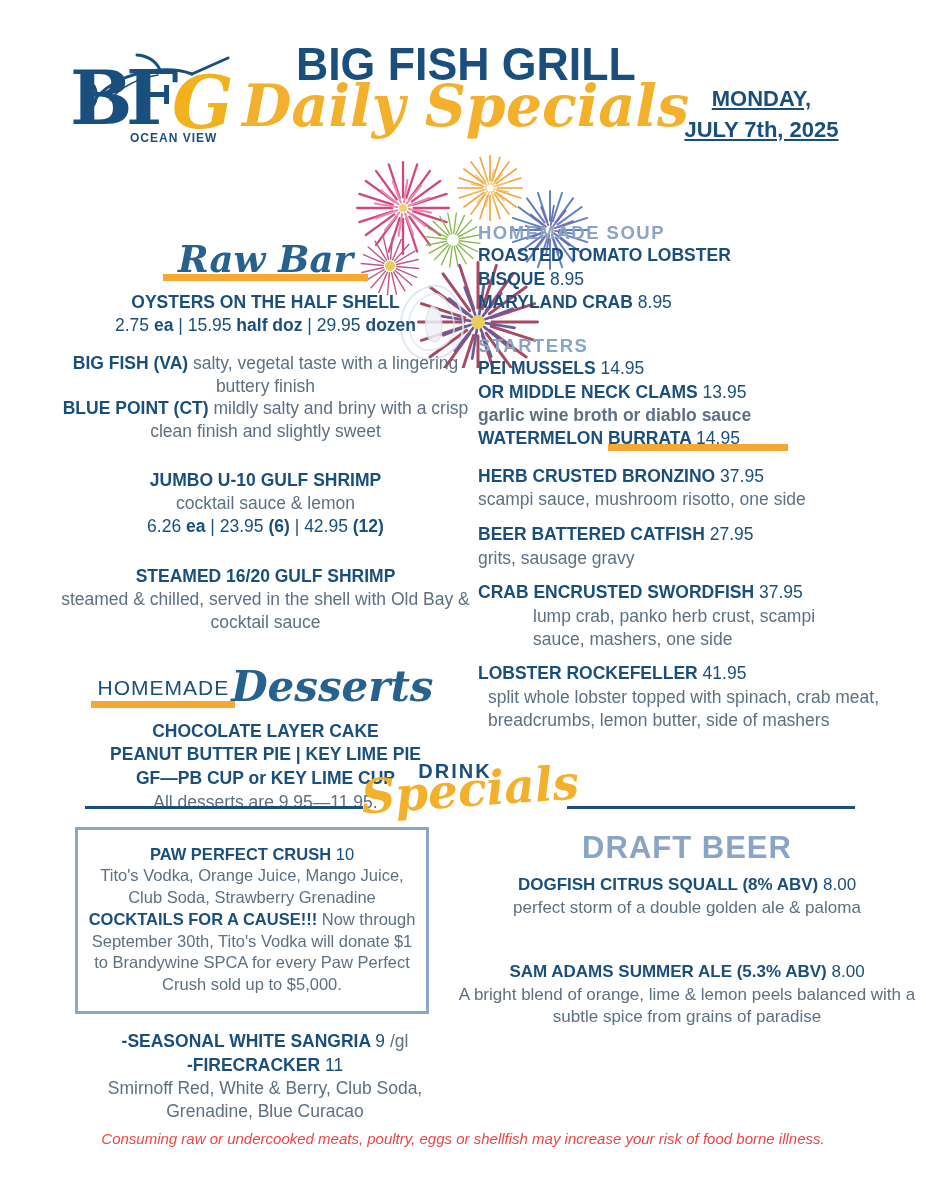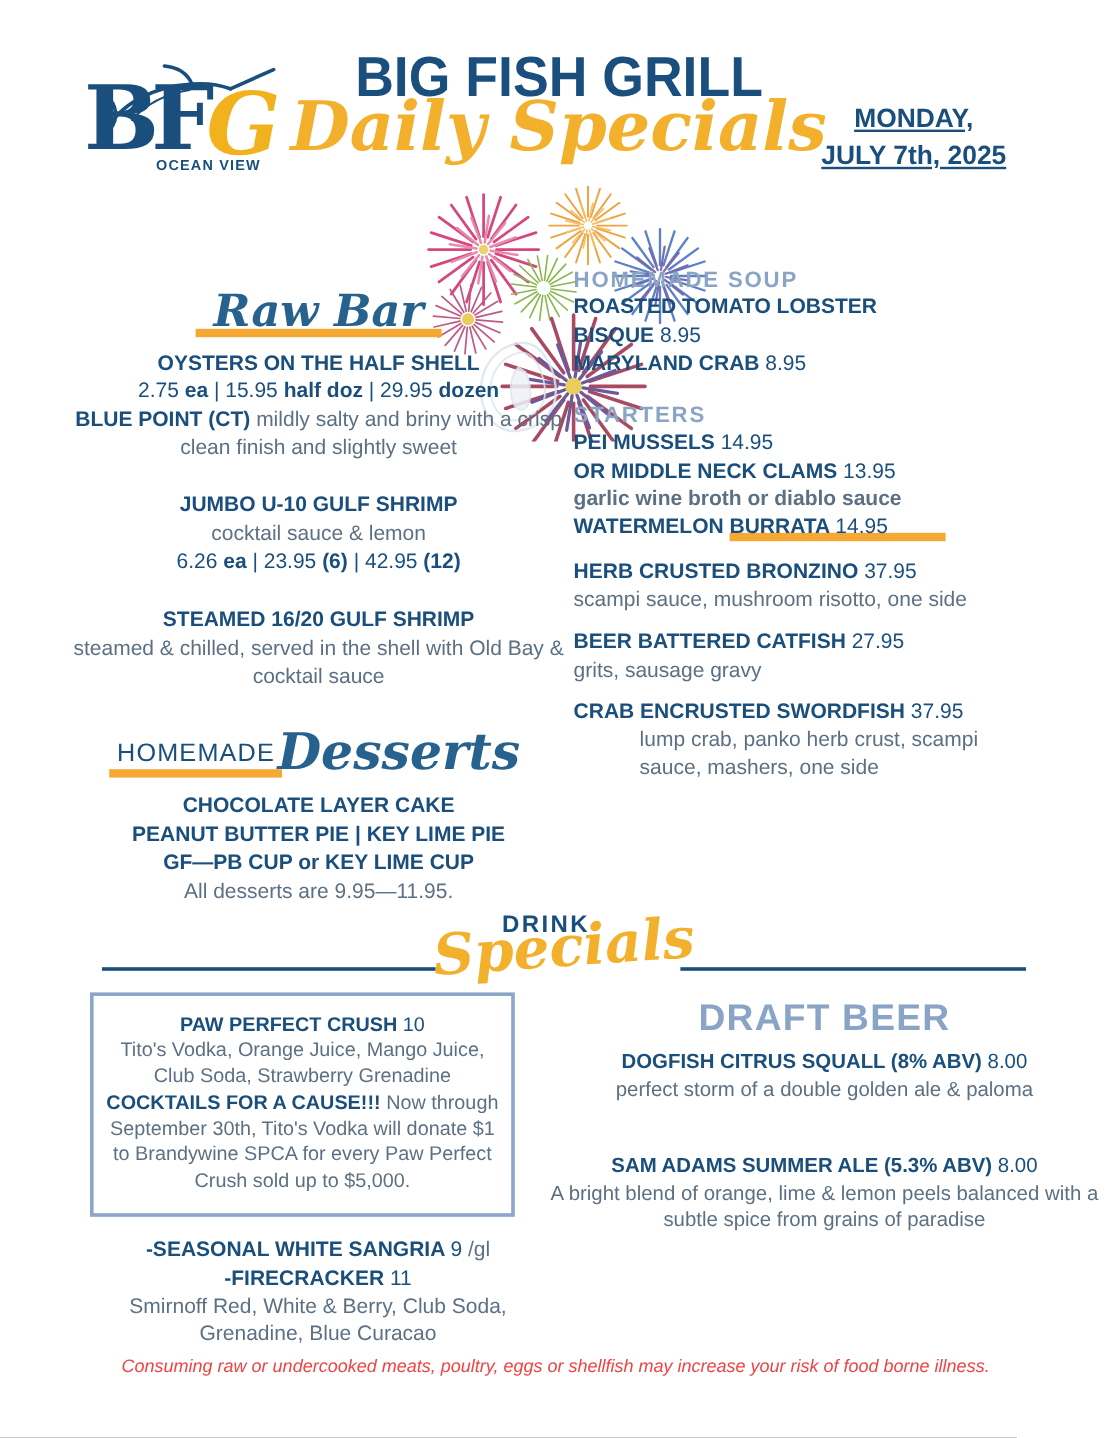--- a/index.html
+++ b/index.html
@@ -173,20 +173,24 @@
       <span class="price">2.75</span>
       <span class="b">ea</span>
       <span class="price">|</span>
       <span class="price">15.95</span>
       <span class="b">half doz</span>
       <span class="price">|</span>
       <span class="price">29.95</span>
       <span class="b">dozen</span>
     </div>
 
+    <div class="desc mt14">
+      <span class="b navy">BIG FISH (VA)</span>
+      <span>salty, vegetal taste with a lingering buttery finish</span>
+    </div>
     <div class="desc">
       <span class="b navy">BLUE POINT (CT)</span>
       <span>mildly salty and briny with a crisp clean finish and slightly sweet</span>
     </div>
 
     <div class="item-line mt26">JUMBO U-10 GULF SHRIMP</div>
     <div class="desc">cocktail sauce &amp; lemon</div>
     <div class="item-line">
       <span class="price">6.26</span>
       <span class="b">ea</span>
@@ -254,20 +258,25 @@
     <div class="mt12">
       <div class="item-line"><span class="b">BEER BATTERED CATFISH</span>
         <span class="price">27.95</span></div>
       <div class="desc">grits, sausage gravy</div>
     </div>
     <div class="mt12">
       <div class="item-line"><span class="b">CRAB ENCRUSTED SWORDFISH</span>
         <span class="price">37.95</span></div>
       <div class="desc" style="max-width:330px;margin:0 auto;">lump crab, panko herb crust, scampi sauce, mashers, one side</div>
     </div>
+    <div class="mt12">
+      <div class="item-line"><span class="b">LOBSTER ROCKEFELLER</span>
+        <span class="price">41.95</span></div>
+      <div class="desc" style="max-width:420px;margin:0 auto;">split whole lobster topped with spinach, crab meat, breadcrumbs, lemon butter, side of mashers</div>
+    </div>
   </div>
 
   <div class="div-line dl-left"></div>
   <div class="div-line dl-right"></div>
   <div class="drink-label">DRINK</div>
   <div class="specials-script">Specials</div>
 
   <div class="cocktail-box">
     <div class="item-line">
       <span class="b">PAW PERFECT CRUSH</span>

